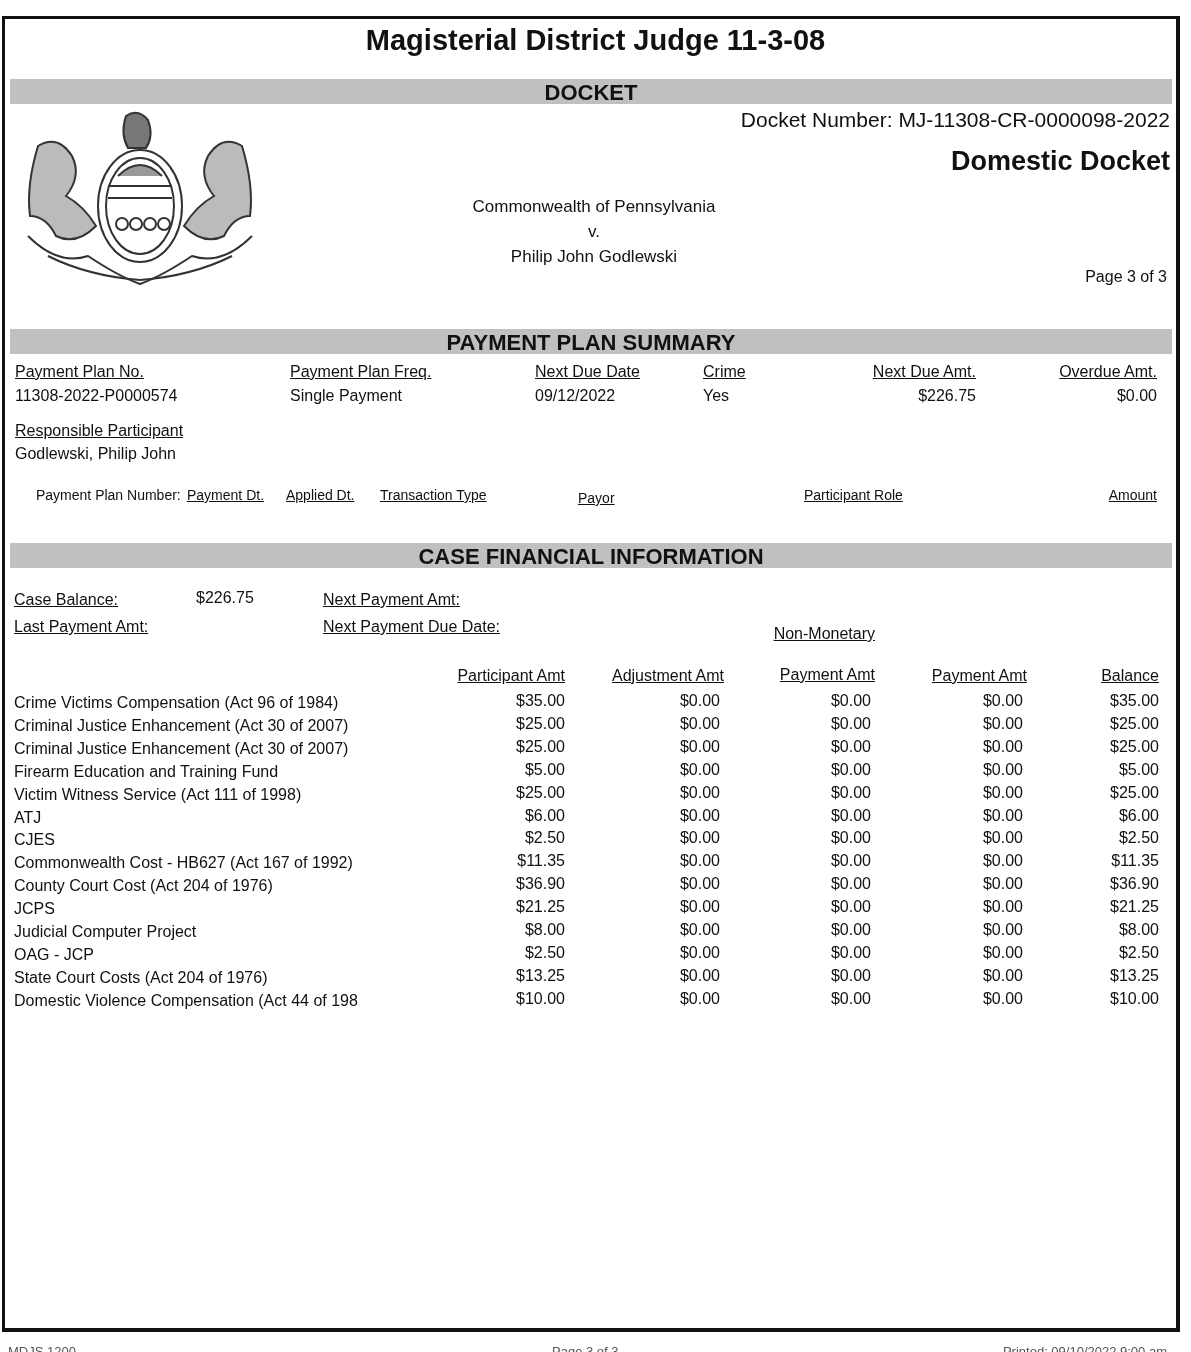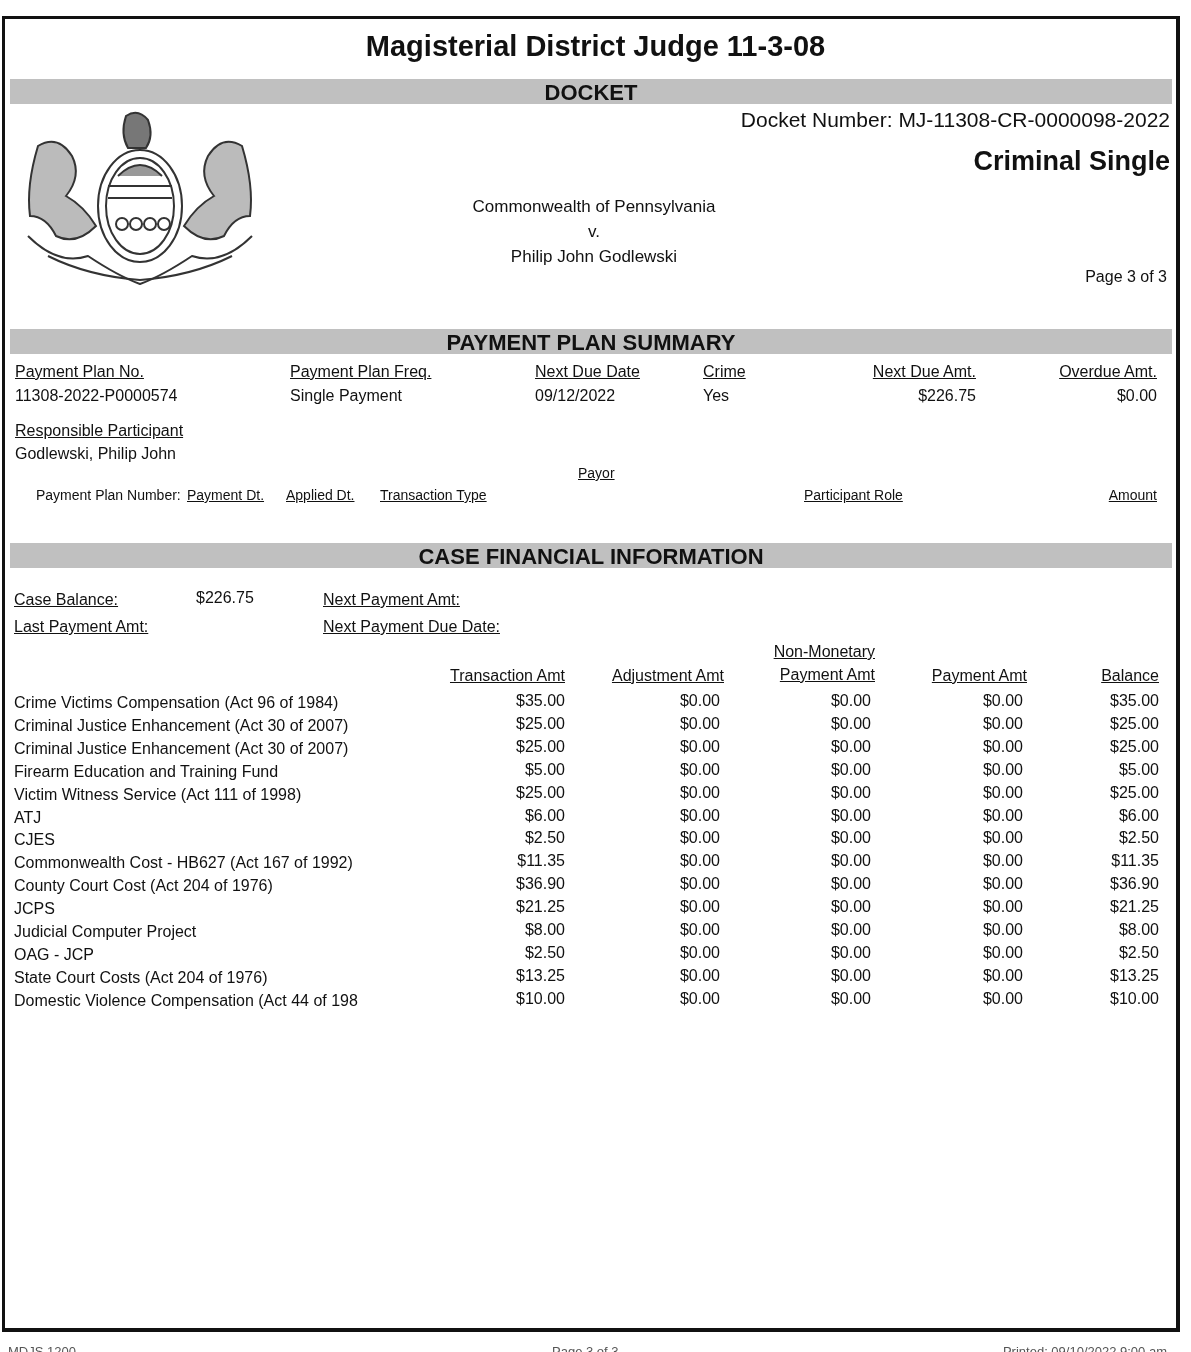--- a/index.html
+++ b/index.html
@@ -1,21 +1,21 @@
 <!DOCTYPE html>
 <html><head>
 <meta charset="utf-8">
 <style>
   html, body { margin:0; padding:0; background:#fff; }
   body { width:1191px; height:1352px; position:relative; overflow:hidden;
          font-family:"Liberation Sans", sans-serif; color:#111; }
   .frame { position:absolute; left:2px; top:16px; width:1178px; height:1316px;
            border:3px solid #111; border-right-width:4px; border-bottom-width:4px; box-sizing:border-box; }
   .abs { position:absolute; white-space:nowrap; }
-  .title { left:0; width:1191px; top:30px; text-align:center; font-size:29px; font-weight:bold; }
+  .title { left:0; width:1191px; top:24px; text-align:center; font-size:29px; font-weight:bold; }
   .bar { position:absolute; left:10px; width:1162px; height:25px; background:#c0c0c0; }
   .bar span { display:block; text-align:center; font-weight:bold; font-size:22px; line-height:27px; }
   .docket-num { right:21px; top:108px; font-size:21px; }
   .crim { right:21px; top:146px; font-size:27px; font-weight:bold; }
   .caption { left:394px; width:400px; text-align:center; font-size:17px; }
   .pageno { right:24px; top:268px; font-size:16px; }
   .u { text-decoration:underline; }
   .f16 { font-size:16px; }
   .f14 { font-size:14px; }
   .seal { position:absolute; left:8px; top:106px; width:264px; height:196px; }
@@ -43,21 +43,21 @@
       <circle cx="142" cy="118" r="6"></circle>
       <circle cx="156" cy="118" r="6"></circle>
     <path d="M30 40 q20 -12 34 10 q10 20 -6 40 q18 10 30 30 q-20 20 -40 10 q-10 -20 -26 -20 q-4 -30 8 -70z" fill="#bbb"></path>
     <path d="M234 40 q-20 -12 -34 10 q-10 20 6 40 q-18 10 -30 30 q20 20 40 10 q10 -20 26 -20 q4 -30 -8 -70z" fill="#bbb"></path>
     <path d="M20 130 q30 30 60 20 q30 20 52 28 q22 -8 52 -28 q30 10 60 -20"></path>
     <path d="M40 150 q40 20 92 24 q52 -4 92 -24"></path>
   </g>
 </svg>
 
 <div class="abs docket-num">Docket Number: MJ-11308-CR-0000098-2022</div>
-<div class="abs crim">Criminal Single</div>
+<div class="abs crim">Domestic Docket</div>
 <div class="abs caption" style="top:197px">Commonwealth of Pennsylvania</div>
 <div class="abs caption" style="top:222px">v.</div>
 <div class="abs caption" style="top:247px">Philip John Godlewski</div>
 <div class="abs pageno">Page 3 of 3</div>
 
 <div class="bar" style="top:329px">
   <span>PAYMENT PLAN SUMMARY</span>
 </div>
 
 <div class="abs f16 u" style="left:15px;top:363px">Payment Plan No.</div>
@@ -74,37 +74,37 @@
 <div class="abs f16" style="right:215px;top:387px">$226.75</div>
 <div class="abs f16" style="right:34px;top:387px">$0.00</div>
 
 <div class="abs f16 u" style="left:15px;top:422px">Responsible Participant</div>
 <div class="abs f16" style="left:15px;top:445px">Godlewski, Philip John</div>
 
 <div class="abs f14" style="left:36px;top:487px">Payment Plan Number:</div>
 <div class="abs f14 u" style="left:187px;top:487px">Payment Dt.</div>
 <div class="abs f14 u" style="left:286px;top:487px">Applied Dt.</div>
 <div class="abs f14 u" style="left:380px;top:487px">Transaction Type</div>
-<div class="abs f14 u" style="left:578px;top:465px">Payor</div>
+<div class="abs f14 u" style="left:578px;top:490px">Payor</div>
 <div class="abs f14 u" style="left:804px;top:487px">Participant Role</div>
 <div class="abs f14 u" style="right:34px;top:487px">Amount</div>
 
 <div class="bar" style="top:543px">
   <span>CASE FINANCIAL INFORMATION</span>
 </div>
 
 <div class="abs f16 u" style="left:14px;top:591px">Case Balance:</div>
 <div class="abs f16" style="left:196px;top:589px">$226.75</div>
 <div class="abs f16 u" style="left:323px;top:591px">Next Payment Amt:</div>
 <div class="abs f16 u" style="left:14px;top:618px">Last Payment Amt:</div>
 <div class="abs f16 u" style="left:323px;top:618px">Next Payment Due Date:</div>
 
-<div class="abs f16 u" style="right:626px;top:667px">Transaction Amt</div>
+<div class="abs f16 u" style="right:626px;top:667px">Participant Amt</div>
 <div class="abs f16 u" style="right:467px;top:667px">Adjustment Amt</div>
-<div class="abs f16 u" style="right:316px;top:643px">Non-Monetary</div>
+<div class="abs f16 u" style="right:316px;top:625px">Non-Monetary</div>
 <div class="abs f16 u" style="right:316px;top:666px">Payment Amt</div>
 <div class="abs f16 u" style="right:164px;top:667px">Payment Amt</div>
 <div class="abs f16 u" style="right:32px;top:667px">Balance</div>
 
 <div id="fin-rows">
     <div>
       <div class="abs f16" style="left:14px;top:694px">Crime Victims Compensation (Act 96 of 1984)</div>
       <div class="abs f16" style="right:626px;top:692px">$35.00</div>
       <div class="abs f16" style="right:471px;top:692px">$0.00</div>
       <div class="abs f16" style="right:320px;top:692px">$0.00</div>

